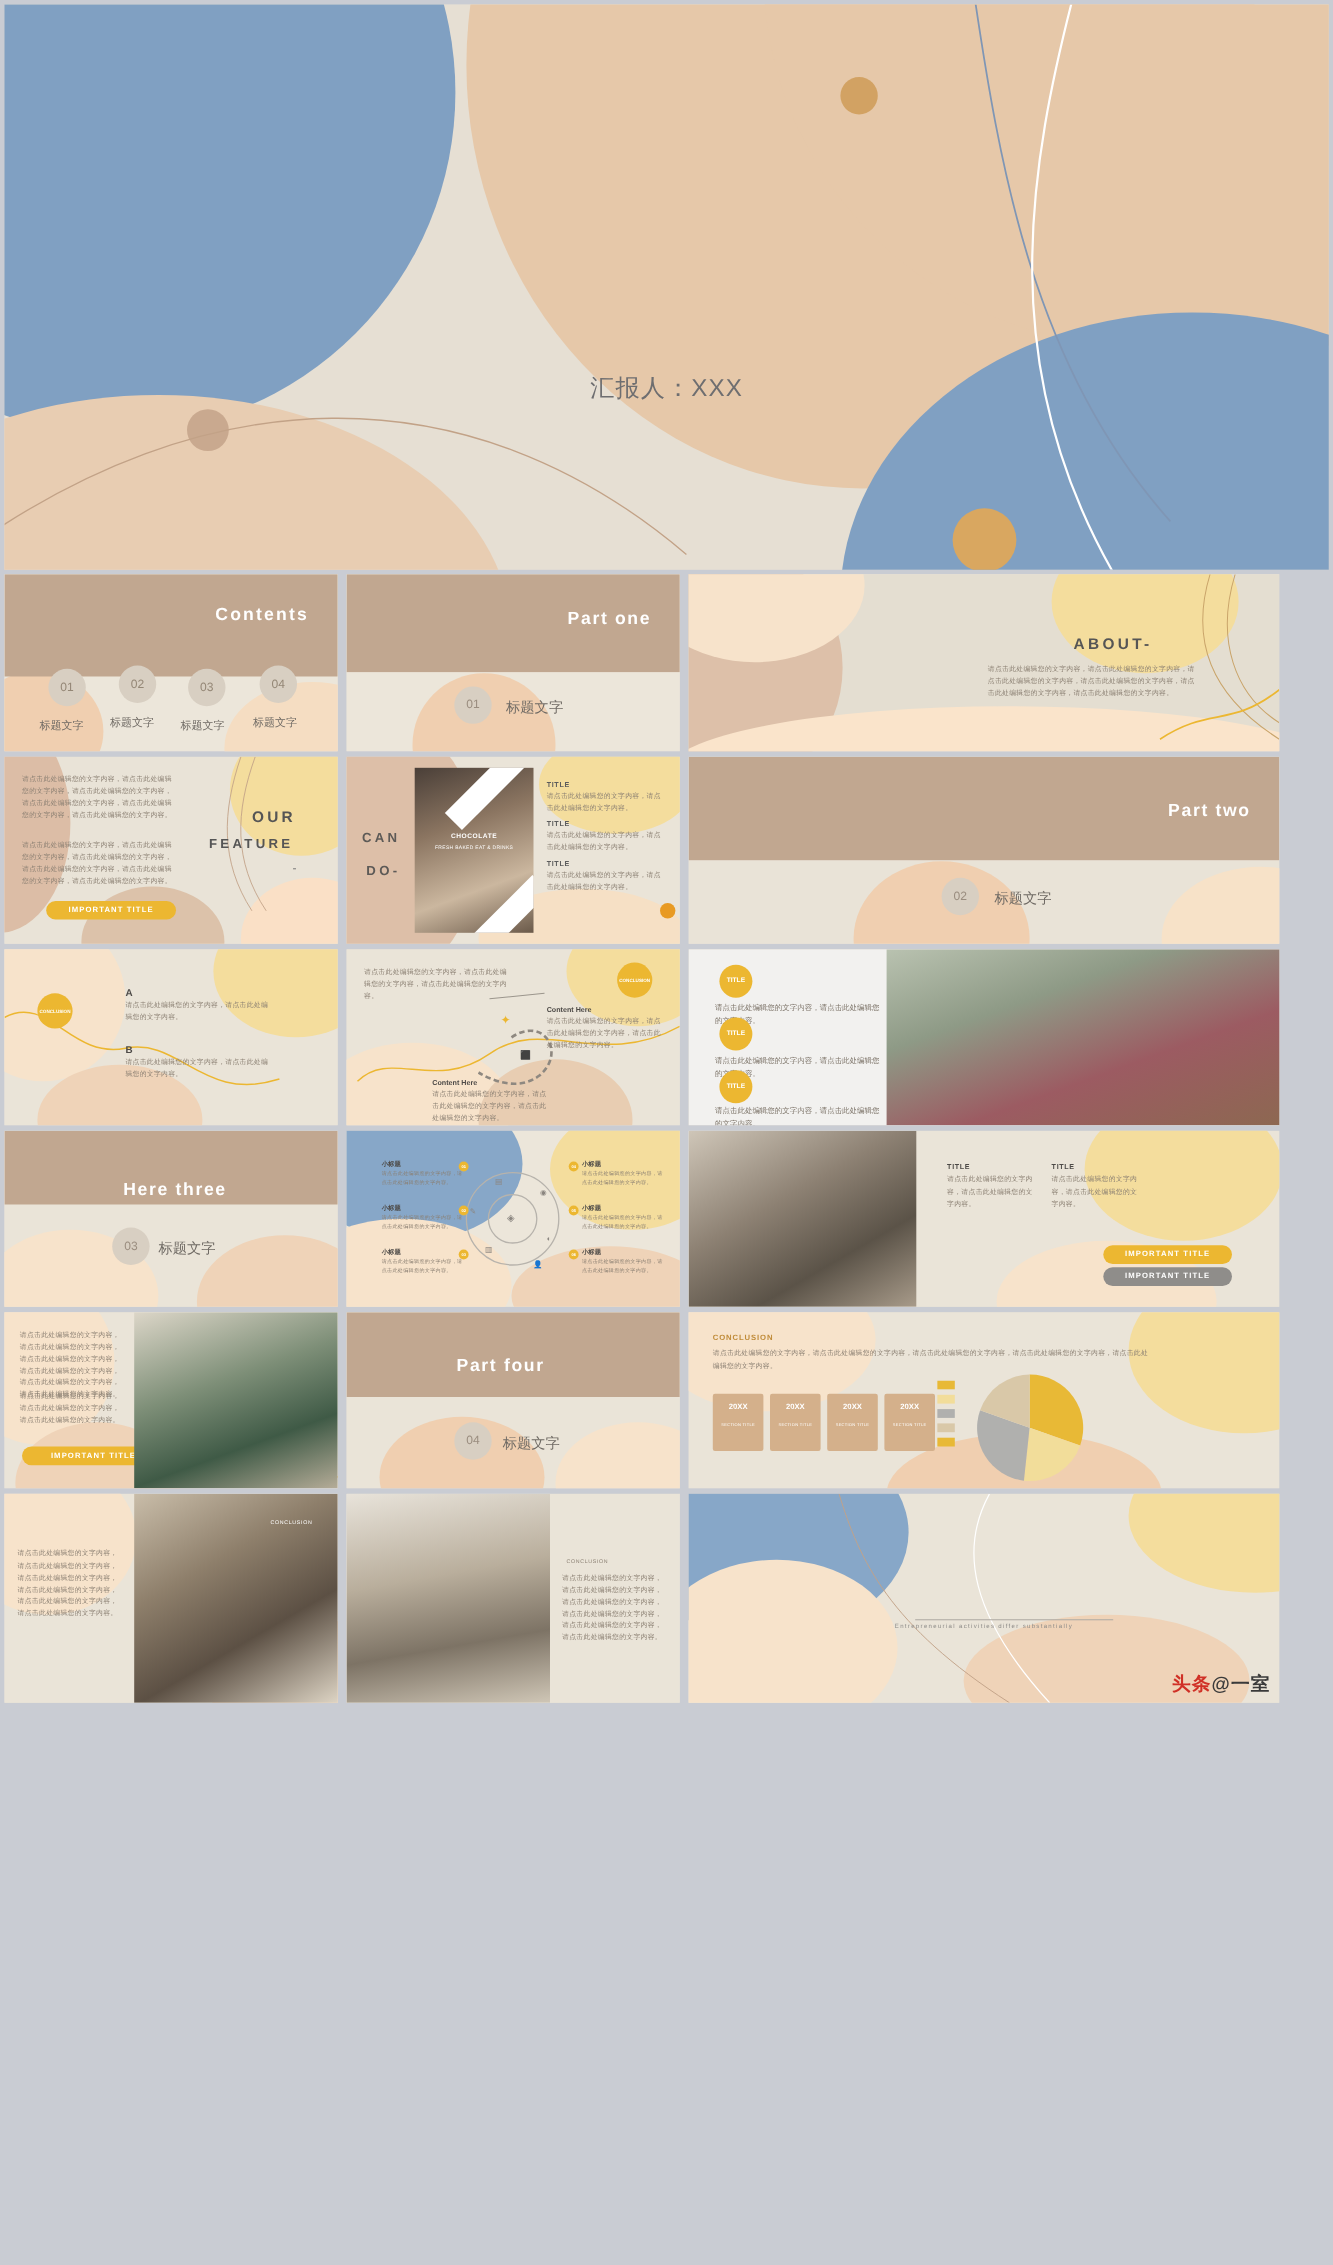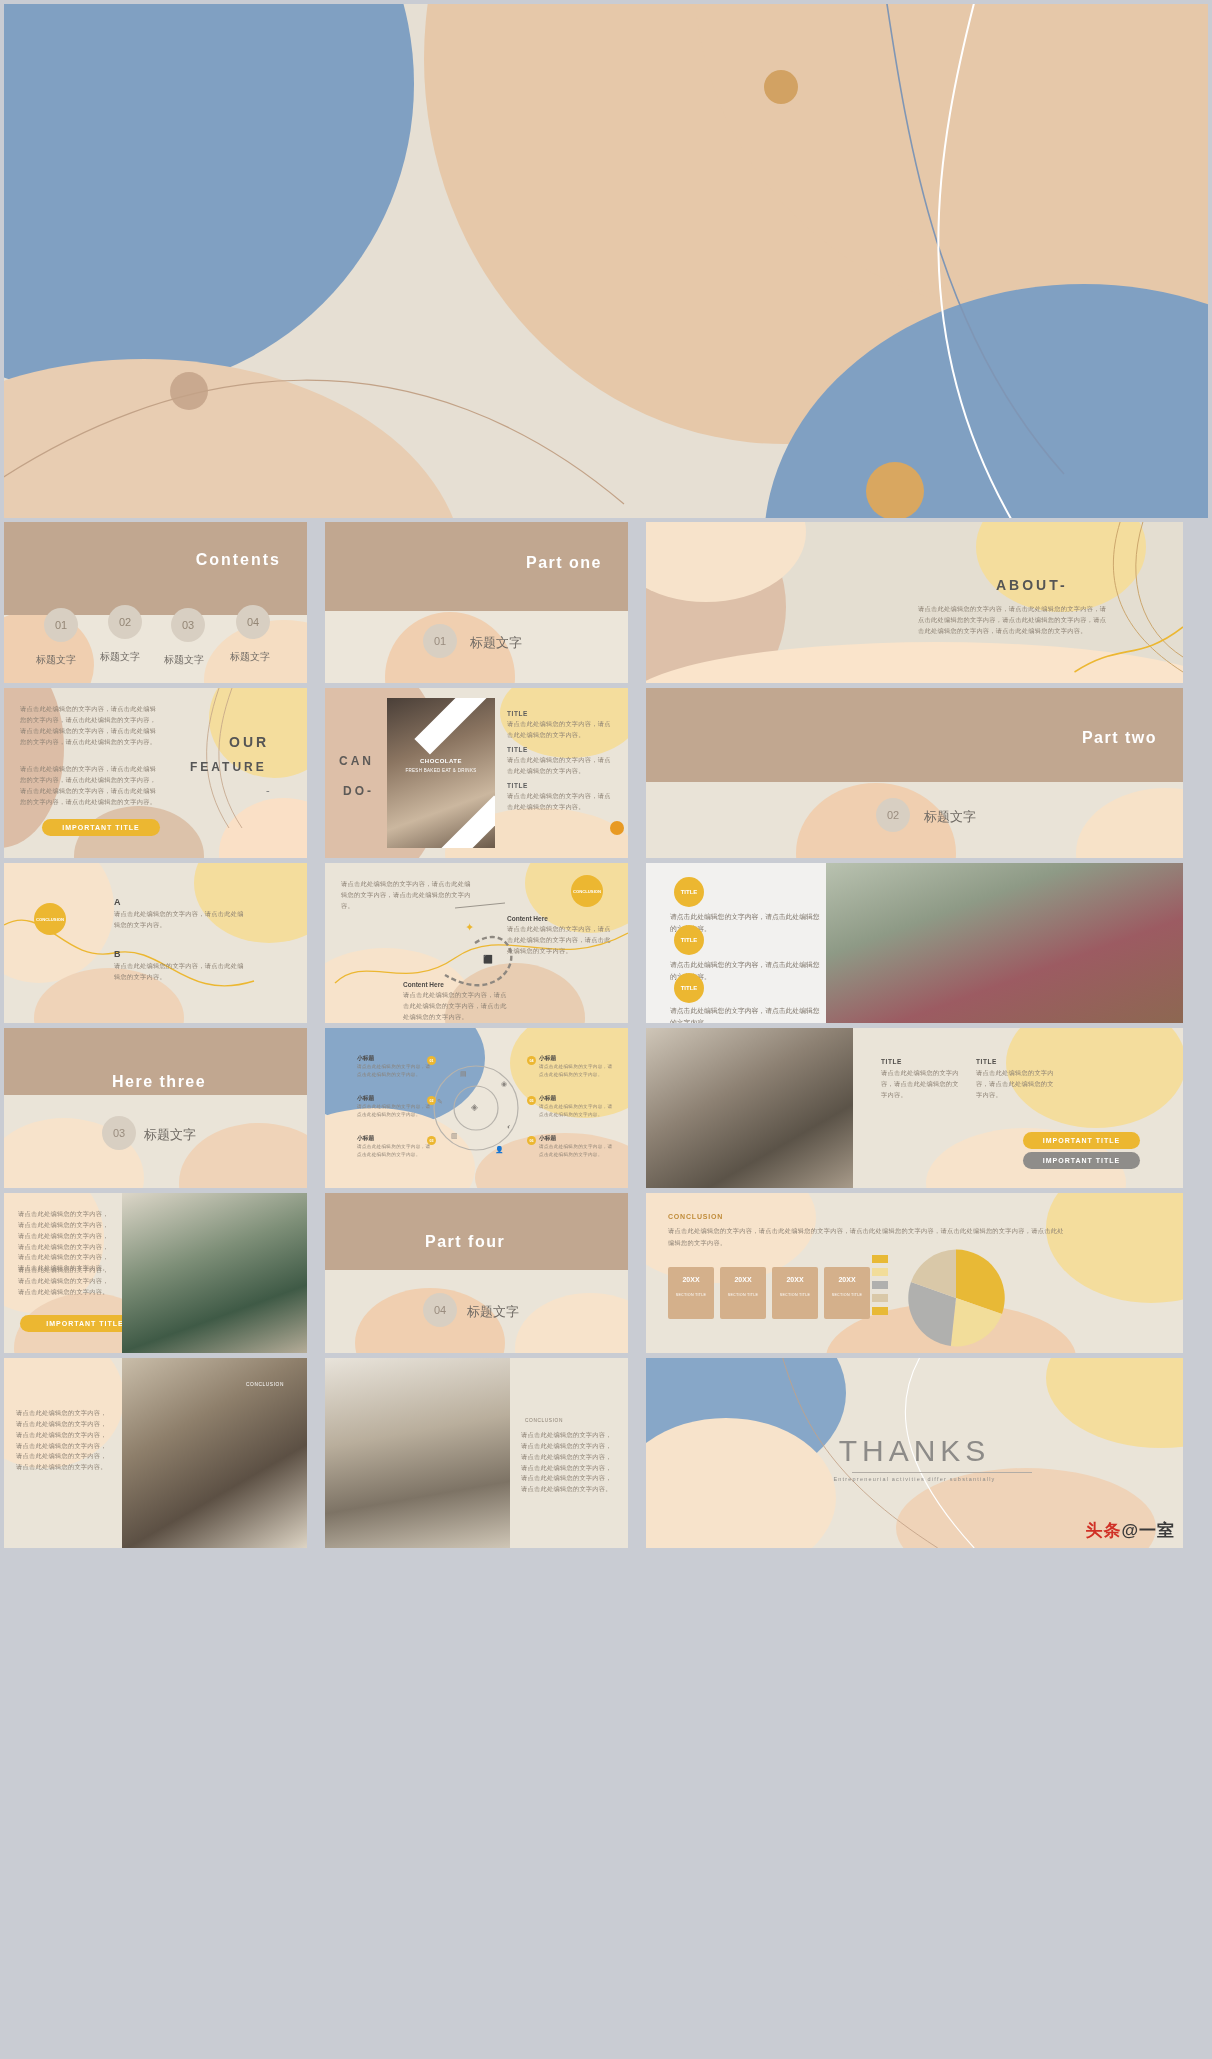--- a/index.html
+++ b/index.html
@@ -52,21 +52,21 @@
     position:absolute; left:0; right:0; top:205px; text-align:center;
     font-size:76px; letter-spacing:16px; color:#c2a287; font-weight:400;
   }
   .cover .sub{
     position:absolute; left:0; right:0; top:334px; text-align:center;
     font-size:22px; color:#6e6e70; letter-spacing:1px;
   }
 
   
   .grid{ position:absolute; left:0; top:522px; width:1212px; }
-  .row{ display:flex; gap:18px; margin-bottom:5px; padding:0 4px; }
+  .row{ display:flex; gap:8px; margin-bottom:5px; padding:0 4px; }
   .cell{ position:relative; overflow:hidden; background:#e8e2d7; }
   .c-l{ width:303px; }
   .c-m{ width:303px; }
   .c-r{ width:537px; }
   .h-a{ height:161px; }
   .h-b{ height:170px; }
   .h-c{ height:160px; }
   .h-d{ height:160px; }
   .h-e{ height:160px; }
   .h-f{ height:190px; }
@@ -124,20 +124,21 @@
   <div class="blue2"></div>
   <div class="tan-bot"></div>
   <div class="dot-lg"></div>
   <div class="dot-ochre"></div>
   <div class="dot-ochre2"></div>
   <svg class="lines" viewBox="0 0 1204 514" preserveAspectRatio="none">
     <path d="M880 -20 C 905 150, 935 330, 1060 470" stroke="#7f96b5" stroke-width="1.6" fill="none"></path>
     <path d="M975 -20 C 930 150, 900 330, 1010 520" stroke="#ffffff" stroke-width="2" fill="none"></path>
     <path d="M-40 500 C 180 340, 420 330, 620 500" stroke="#c2a287" stroke-width="1.2" fill="none"></path>
   </svg>
+  <div class="sub">汇报人：XXX</div>
 </div>
 
 <div class="grid">
 
   <div class="row">
 
     <div class="cell c-l h-a">
       <div style="position:absolute;inset:0;background:#ece6da"></div>
       <div style="position:absolute;left:-30px;top:88px;width:120px;height:110px;border-radius:50%;background:#f0cfb0"></div>
       <div style="position:absolute;left:200px;top:98px;width:160px;height:120px;border-radius:50%;background:#f5ddc2"></div>
@@ -485,21 +486,20 @@
     <div class="cell c-r h-f">
       <div style="position:absolute;inset:0;background:#eae4d8"></div>
       <div style="position:absolute;left:-60px;top:-60px;width:260px;height:190px;border-radius:50%;background:#87a7c8"></div>
       <div style="position:absolute;left:-30px;top:60px;width:220px;height:160px;border-radius:50%;background:#f7e3cb"></div>
       <div style="position:absolute;left:400px;top:-50px;width:230px;height:140px;border-radius:50%;background:#f4dd9d"></div>
       <div style="position:absolute;left:250px;top:110px;width:260px;height:120px;border-radius:50%;background:#efd3b8"></div>
       <svg style="position:absolute;left:0;top:0;width:100%;height:100%" viewBox="0 0 589 190" preserveAspectRatio="none">
         <path d="M150 0 C 170 60, 200 120, 320 190" stroke="#c2a287" stroke-width=".9" fill="none"></path>
         <path d="M300 0 C 270 50, 280 110, 360 190" stroke="#ffffff" stroke-width="1.2" fill="none"></path>
       </svg>
-      <div style="position:absolute;left:0;right:0;top:76px;text-align:center;font-size:30px;letter-spacing:5px;color:#8d8b88">THANKS</div>
       <div style="position:absolute;left:0;right:0;top:118px;text-align:center;font-size:5.5px;letter-spacing:1.2px;color:#8d8b88">Entrepreneurial activities differ substantially</div>
       <div style="position:absolute;left:206px;top:114px;width:180px;height:1px;background:#b2ada6"></div>
       <div class="wm">
         <span class="rd">头条</span><span>@一室</span>
       </div>
     </div>
   </div>
 
 </div>
 

